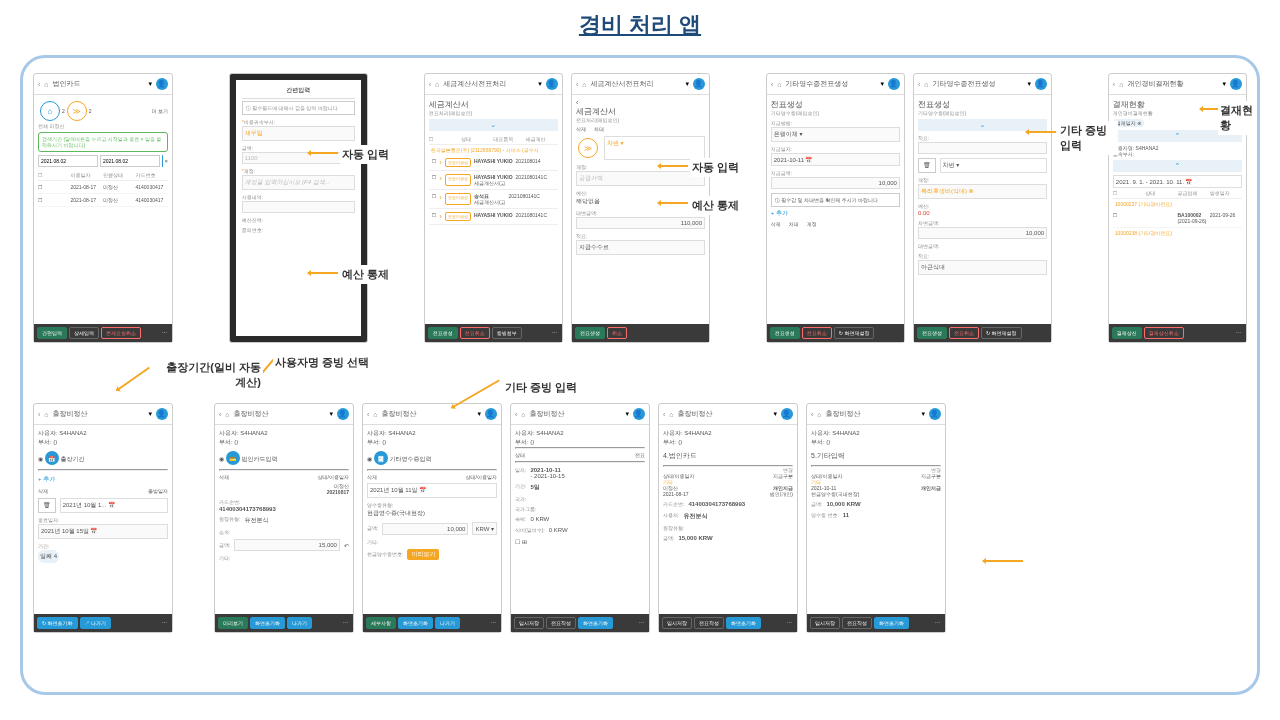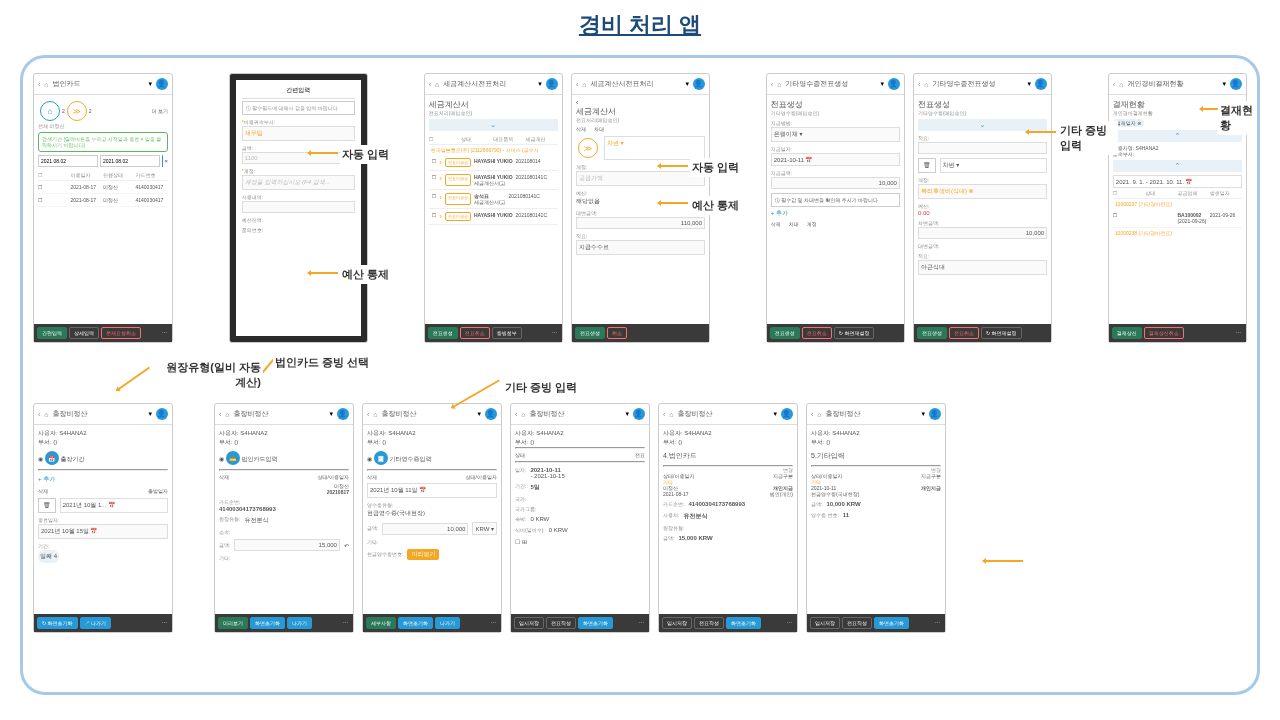--- a/index.html
+++ b/index.html
@@ -63,23 +63,23 @@
 <div class="arrow" style="top:214px; left:285px; width:30px;"></div>
 <div class="callout" style="top:100px; left:667px;">자동 입력</div>
 <div class="arrow" style="top:107px; left:635px; width:30px;"></div>
 <div class="callout" style="top:138px; left:667px;">예산 통제</div>
 <div class="arrow" style="top:144px; left:635px; width:30px;"></div>
 <div class="callout" style="top:63px; left:1035px; width:60px;">기타 증빙 입력</div>
 <div class="arrow" style="top:73px; left:1003px; width:30px;"></div>
 <div class="callout" style="top:43px; left:1195px;">결재현황</div>
 <div class="arrow" style="top:50px; left:1177px; width:18px;"></div>
 
-<div class="callout" style="top:300px; left:130px; width:110px; text-align:right;">원장유형(일비 자동 계산)</div>
+<div class="callout" style="top:300px; left:130px; width:110px; text-align:right;">출장기간(일비 자동 계산)</div>
 <div class="arrow" style="top:320px; left:90px; width:40px; transform:rotate(-35deg);"></div>
-<div class="callout" style="top:295px; left:250px;">법인카드 증빙 선택</div>
+<div class="callout" style="top:295px; left:250px;">사용자명 증빙 선택</div>
 <div class="arrow" style="top:310px; left:230px; width:25px; transform:rotate(-50deg);"></div>
 <div class="callout" style="top:320px; left:480px;">기타 증빙 입력</div>
 <div class="arrow" style="top:335px; left:425px; width:55px; transform:rotate(-30deg);"></div>
 <div class="arrow" style="top:502px; left:960px; width:40px;"></div>
 
 <div class="row">
 
 <div class="phone tall">
   <div class="ph-head">
     <span class="back">‹</span>

